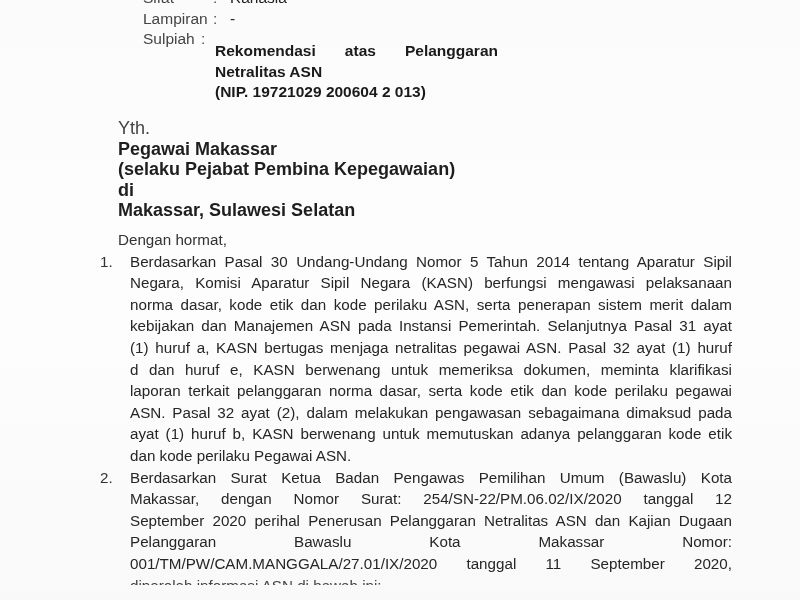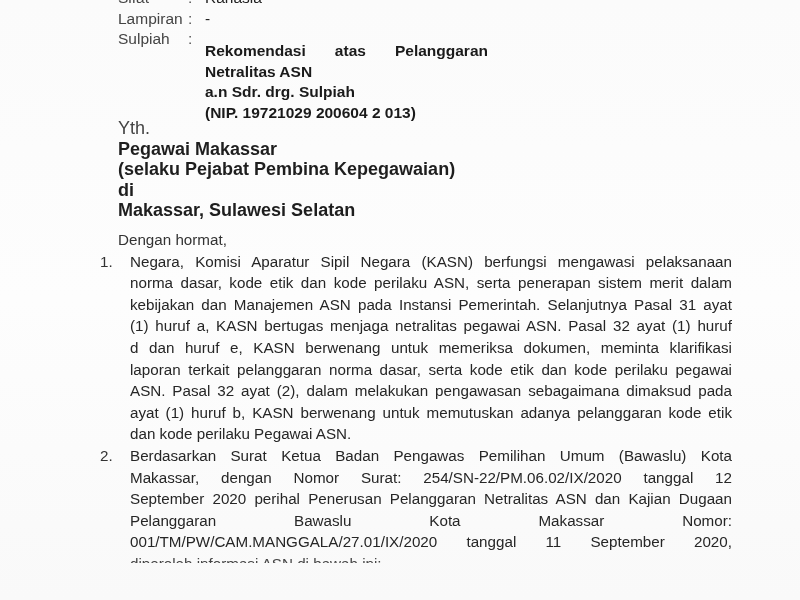--- a/index.html
+++ b/index.html
@@ -28,20 +28,21 @@
       width: 380px;
       font-size: 15.5px;
       line-height: 20.5px;
     }
     .hrow {
       display: flex;
     }
     .hlabel {
       width: 70px;
       color: #444;
+      margin-left: 25px;
     }
     .hcolon {
       width: 17px;
       color: #555;
     }
     .hvalue {
       flex: 1;
       color: #222;
     }
     .hvalue.bold {
@@ -133,40 +134,40 @@
     <div class="hrow">
       <span class="hlabel">Sulpiah</span>
       <span class="hcolon">:</span>
       <span class="hvalue bold">
         <span class="subject-justify">
           <span>Rekomendasi</span>
           <span>atas</span>
           <span>Pelanggaran</span>
         </span>
         <span class="subject-line">Netralitas ASN</span>
-        <span class="subject-line">a.n Sdr. drg. Sulpiah</span>
         <span class="subject-line">(NIP. 19721029 200604 2 013)</span>
       </span>
     </div>
   </div>
 
   <div class="addressee">
     <div class="yth">Yth.</div>
     <div class="strong">Pegawai Makassar</div>
     <div class="strong">(selaku Pejabat Pembina Kepegawaian)</div>
     <div class="strong">di</div>
     <div class="strong">Makassar, Sulawesi Selatan</div>
   </div>
 
   <div class="body-block">
     <div class="salutation">Dengan hormat,</div>
 
     <div class="list-item">
       <span class="list-num">1.</span>
       <div class="list-text">
+        <span class="para-line">Berdasarkan Pasal 30 Undang-Undang Nomor 5 Tahun 2014 tentang Aparatur Sipil</span>
         <span class="para-line">Negara, Komisi Aparatur Sipil Negara (KASN) berfungsi mengawasi pelaksanaan</span>
         <span class="para-line">norma dasar, kode etik dan kode perilaku ASN, serta penerapan sistem merit dalam</span>
         <span class="para-line">kebijakan dan Manajemen ASN pada Instansi Pemerintah. Selanjutnya Pasal 31 ayat</span>
         <span class="para-line">(1) huruf a, KASN bertugas menjaga netralitas pegawai ASN. Pasal 32 ayat (1) huruf</span>
         <span class="para-line">d dan huruf e, KASN berwenang untuk memeriksa dokumen, meminta klarifikasi</span>
         <span class="para-line">laporan terkait pelanggaran norma dasar, serta kode etik dan kode perilaku pegawai</span>
         <span class="para-line">ASN. Pasal 32 ayat (2), dalam melakukan pengawasan sebagaimana dimaksud pada</span>
         <span class="para-line">ayat (1) huruf b, KASN berwenang untuk memutuskan adanya pelanggaran kode etik</span>
         <span class="para-line last">dan kode perilaku Pegawai ASN.</span>
       </div>

